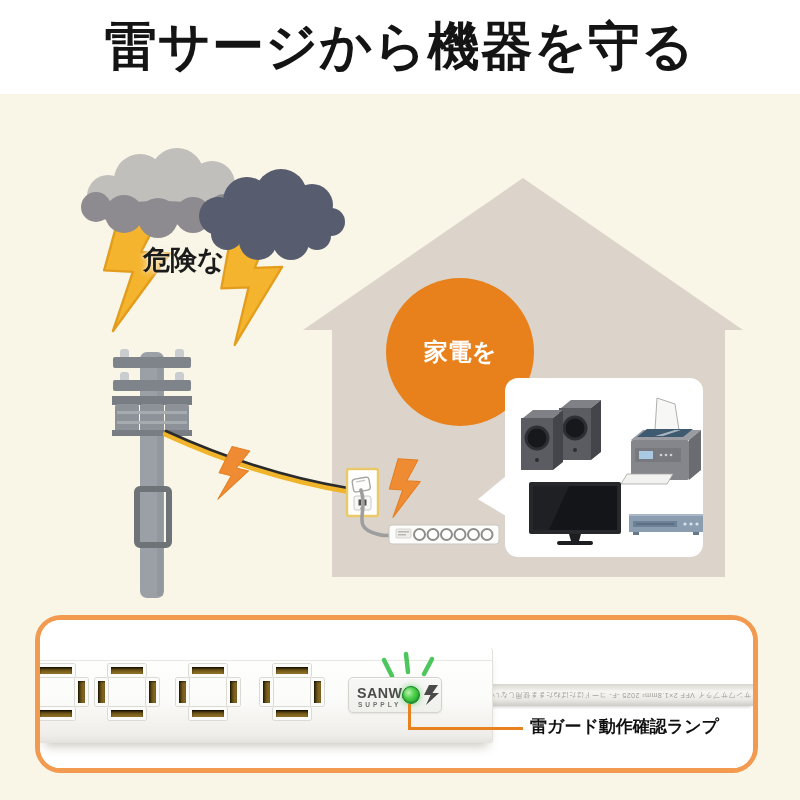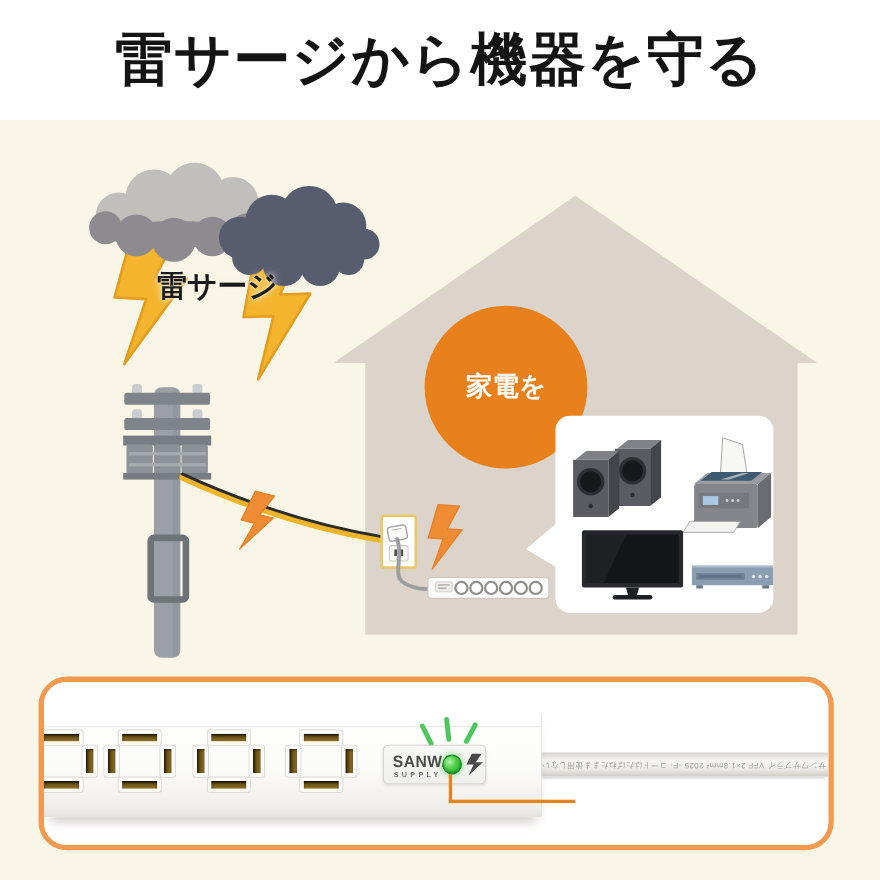--- a/index.html
+++ b/index.html
@@ -3,21 +3,21 @@
 <meta charset="utf-8">
 <style>
   html,body{margin:0;padding:0;background:#ddd;}
   #stage{
     position:relative;width:800px;height:800px;margin:0 auto;
     background:var(--bg,#f9f6e7);overflow:hidden;
     font-family:"Liberation Sans","DejaVu Sans",sans-serif;
   }
   
   .banner{
-    position:absolute;left:0;top:0;width:800px;height:109px;
+    position:absolute;left:0;top:0;width:800px;height:94px;
     background:var(--banner,#fff);display:flex;align-items:center;justify-content:center;
   }
   .banner h1{
     margin:0;font-size:52px;font-weight:900;letter-spacing:1px;
     color:var(--ink,#141414);
   }
   
   #art{position:absolute;left:0;top:0;width:800px;height:800px;}
   
   .danger-text{
@@ -207,21 +207,21 @@
       <circle cx="419.5" cy="534.5" r="5.5" style="fill:#fff;stroke:#8d8d8a;stroke-width:2"></circle>
       <circle cx="433" cy="534.5" r="5.5" style="fill:#fff;stroke:#8d8d8a;stroke-width:2"></circle>
       <circle cx="446.5" cy="534.5" r="5.5" style="fill:#fff;stroke:#8d8d8a;stroke-width:2"></circle>
       <circle cx="460" cy="534.5" r="5.5" style="fill:#fff;stroke:#8d8d8a;stroke-width:2"></circle>
       <circle cx="473.5" cy="534.5" r="5.5" style="fill:#fff;stroke:#8d8d8a;stroke-width:2"></circle>
       <circle cx="487" cy="534.5" r="5.5" style="fill:#fff;stroke:#8d8d8a;stroke-width:2"></circle>
     </g>
   </svg>
 
   <div class="danger-text">
-    <div>雷サージ</div>
+    <div>危険な</div>
   </div>
 
   <div class="protect-circle">
     <div>
       <div>家電を</div>
     </div>
   </div>
 
   <div class="appliance-box">
     <div class="appliance-tail"></div>
@@ -325,16 +325,17 @@
         <div class="brand-name">SANWA</div>
         <div class="brand-sub">SUPPLY</div>
         <div class="led"></div>
         <svg class="badge-bolt" width="16" height="20">
           <polygon points="5,0 14,0 8.5,8 15,8 2,20 6.5,10 0,10" style="fill:#4a4a4a"></polygon>
         </svg>
       </div>
 
       <div class="pointer-v"></div>
       <div class="pointer-h"></div>
+      <div class="led-label">雷ガード動作確認ランプ</div>
 
     </div>
   </div>
 </div>
 
 </body></html>

